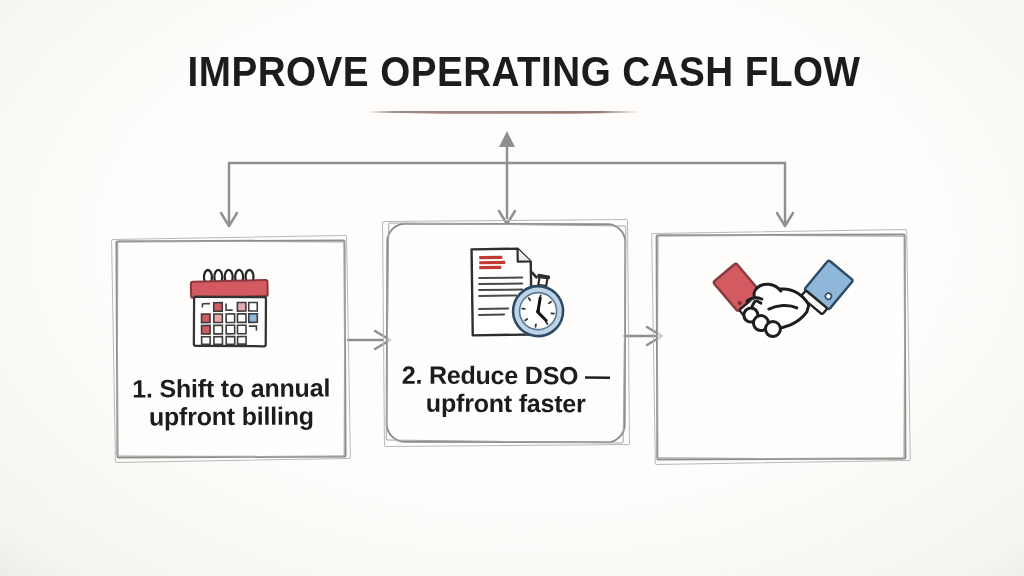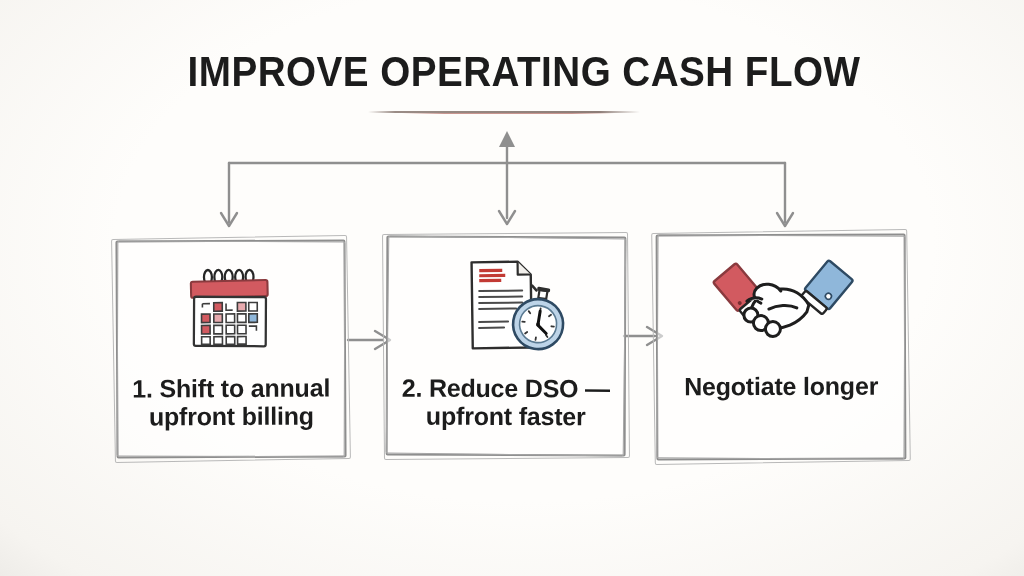--- a/index.html
+++ b/index.html
@@ -89,21 +89,21 @@
   .sketch-box::after {
     content: "";
     position: absolute;
     inset: -1px;
     border: 1.2px solid #a6a6a6;
     border-radius: 2px;
     transform: rotate(0.5deg);
     pointer-events: none;
   }
   #box-1 { left: 116px; top: 240px; width: 230px; height: 218px; transform: rotate(-0.3deg); }
-  #box-2 { left: 386px; top: 236px; width: 240px; height: 220px; transform: rotate(0.2deg); }
+  #box-2 { left: 386px; top: 223px; width: 240px; height: 220px; transform: rotate(0.2deg); border-radius: 19px; }
   #box-3 { left: 656px; top: 234px; width: 250px; height: 226px; transform: rotate(-0.2deg); }
   .icon-wrap {
     display: flex;
     align-items: center;
     justify-content: center;
     flex: 0 0 auto;
   }
   #box-1 .icon-wrap { height: 122px; padding-top: 10px; }
   #box-2 .icon-wrap { height: 128px; padding-top: 8px; }
   #box-3 .icon-wrap { height: 126px; padding-top: 10px; }
@@ -275,17 +275,16 @@
 
           <circle cx="54" cy="62" r="7"></circle>
           <circle cx="64" cy="70" r="7.5"></circle>
           <circle cx="76" cy="76" r="7.5"></circle>
 
           <path d="M72,56 C80,52 92,51 100,55" fill="none"></path>
         </g>
       </svg>
     </div>
     <div class="label">
-      <span>Negotiate longer</span>
     </div>
   </div>
 
 </div>
 
 </body></html>

